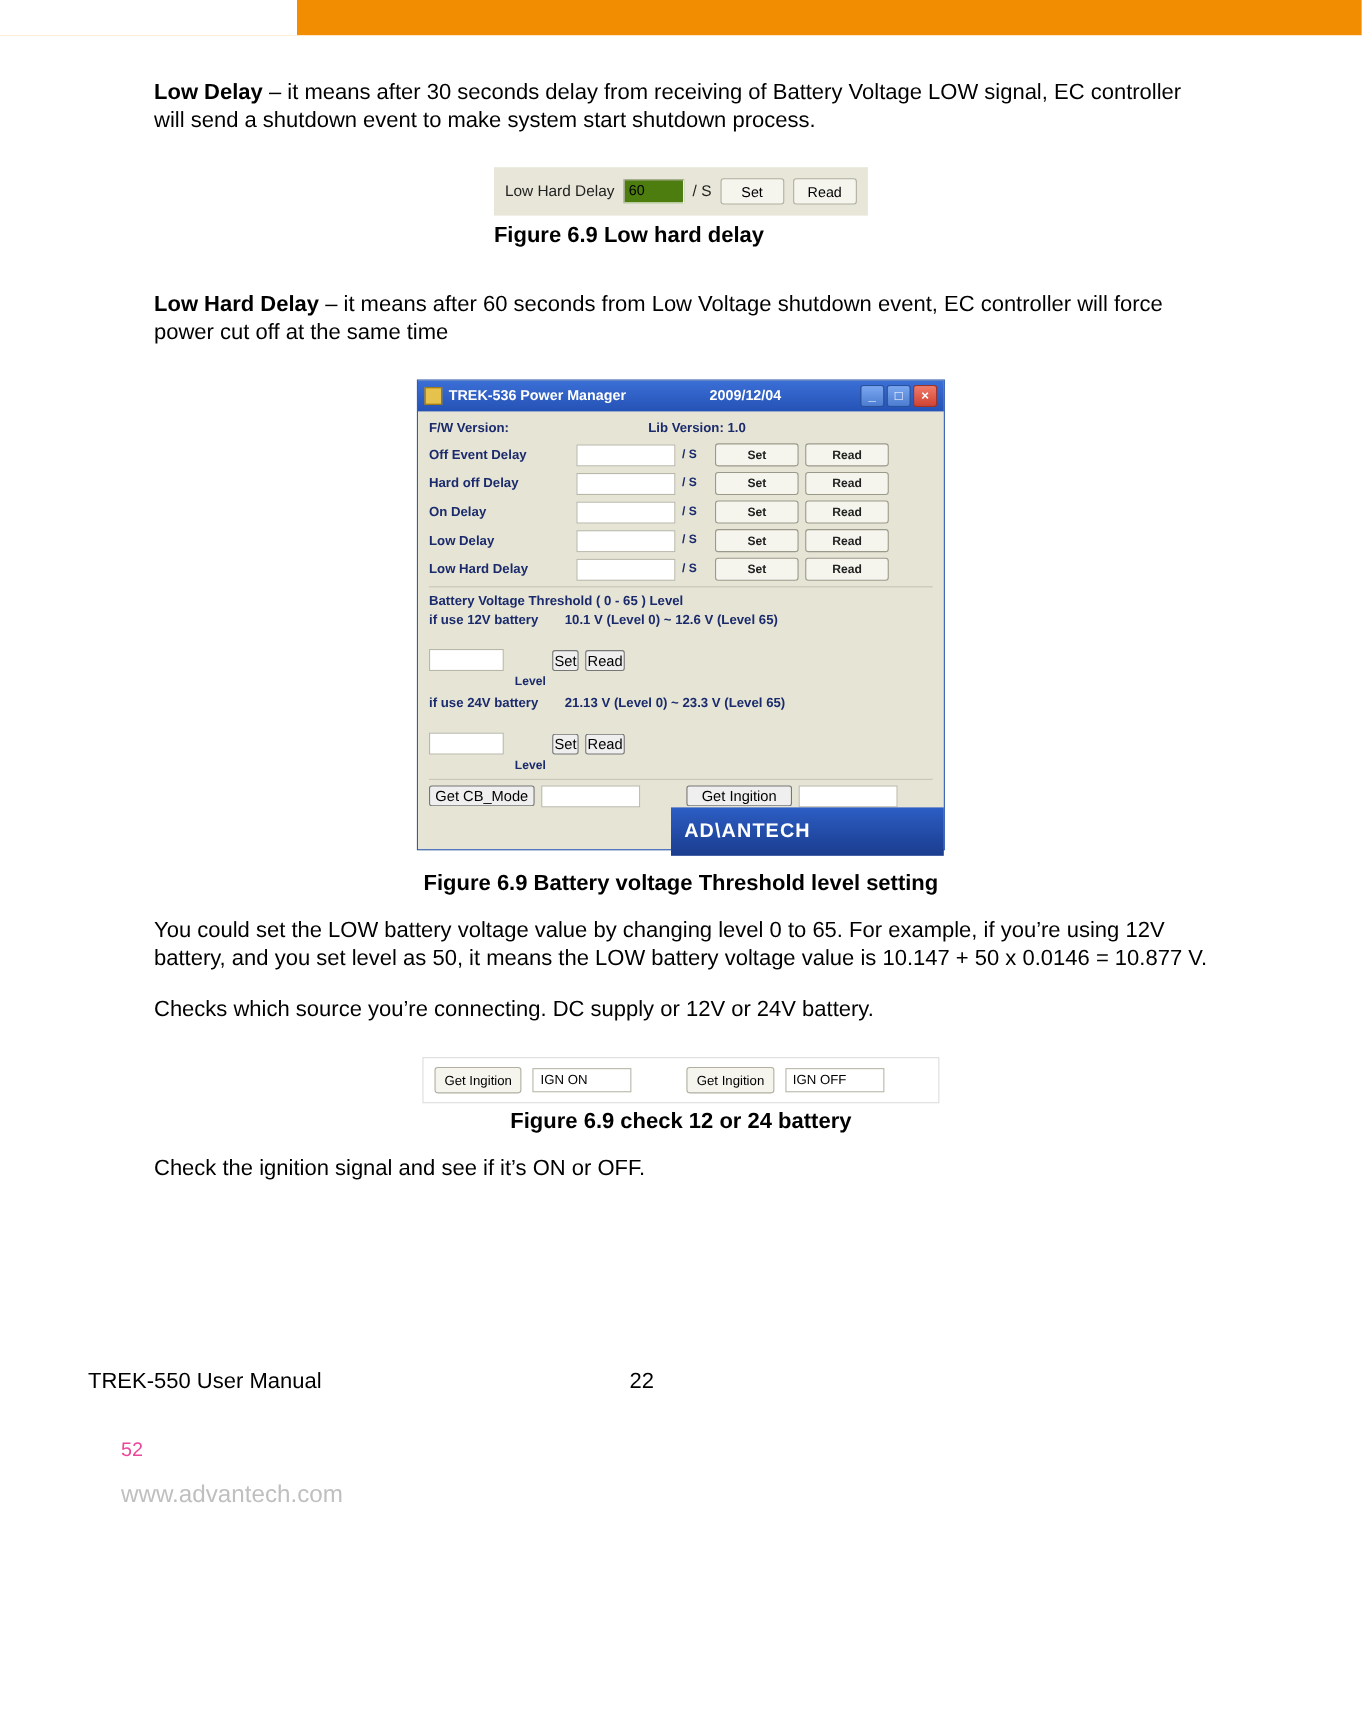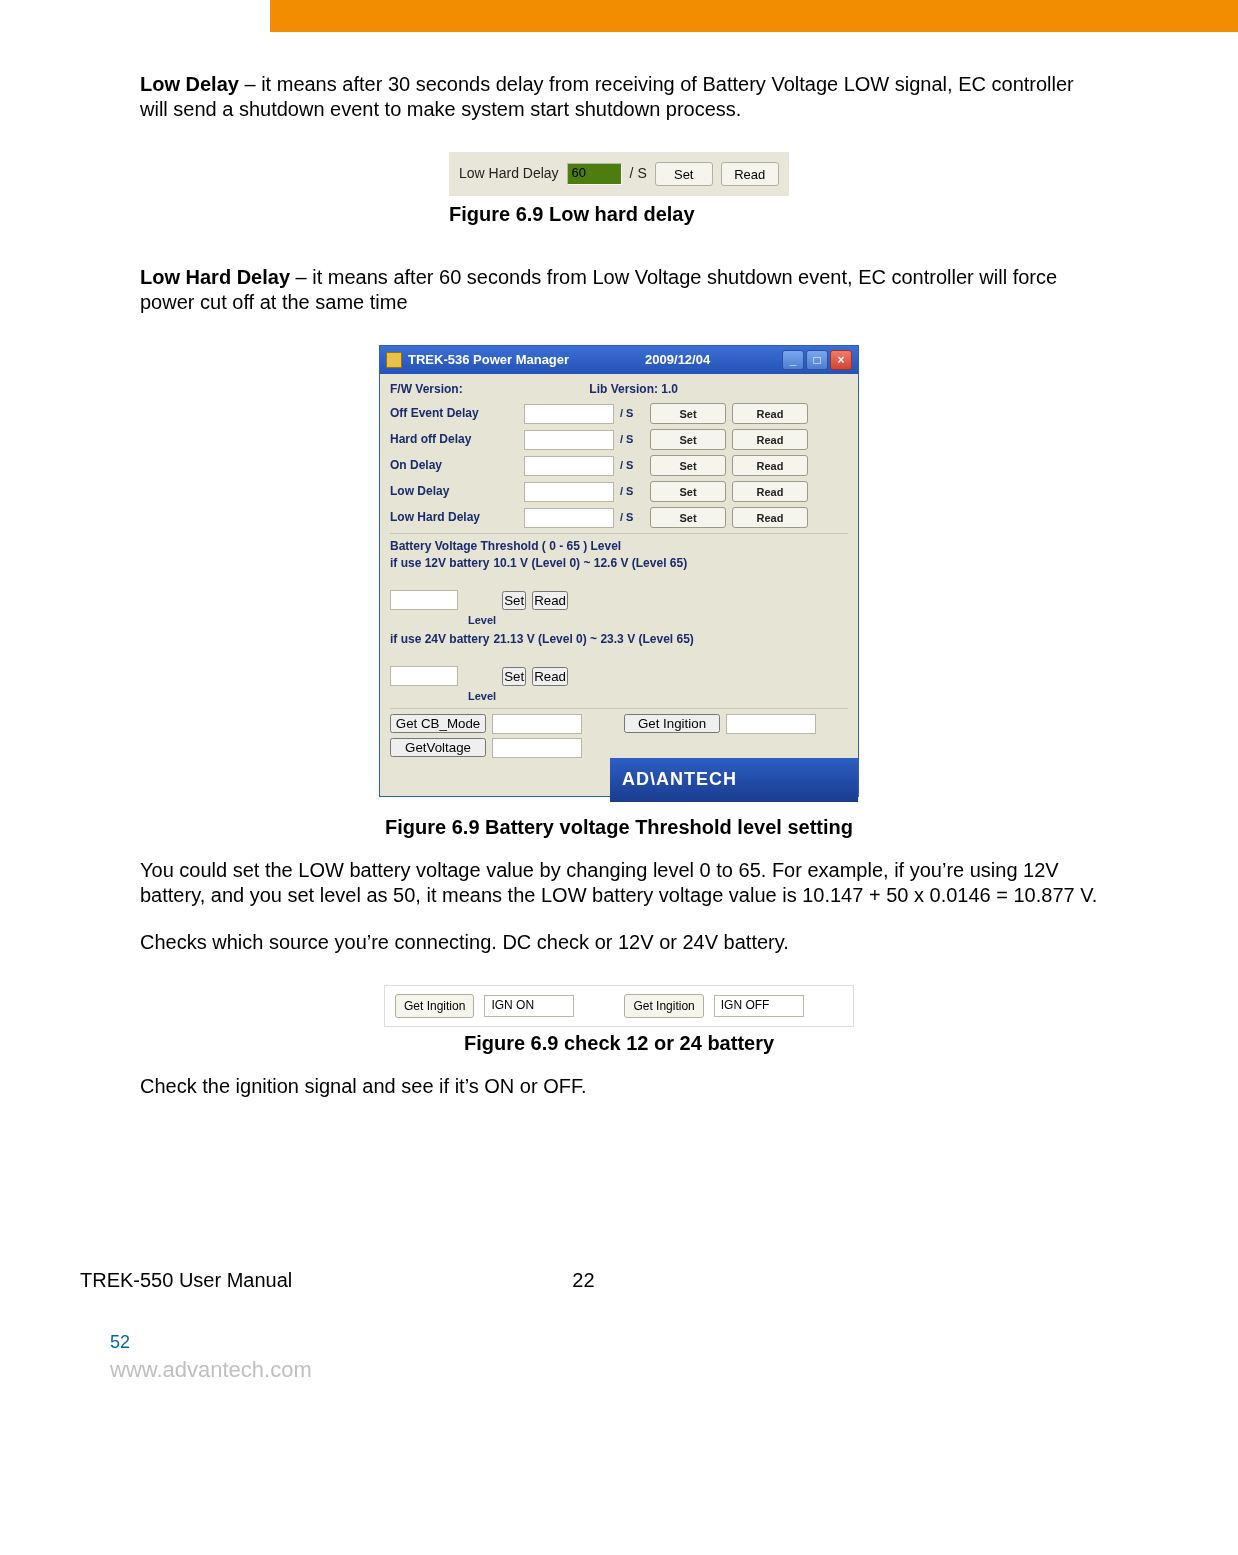--- a/index.html
+++ b/index.html
@@ -176,21 +176,21 @@
     font-size: 12px;
     font-weight: bold;
     color: #1A2A6C;
     margin-bottom: 2px;
   }
   .bvdesc {
     font-size: 12px;
     font-weight: bold;
     color: #1A2A6C;
     display: flex;
-    gap: 4px;
+    gap: 24px;
     margin-bottom: 2px;
   }
   .lvlrow {
     display: flex;
     align-items: center;
     margin-bottom: 4px;
     gap: 6px;
   }
   .lvlrow .lin {
     width: 68px; height: 20px; background:#fff; border:1px solid #B8B7A8;
@@ -264,21 +264,21 @@
     align-items: center;
     padding: 0 80px;
     margin-top: 120px;
     font-size: 20px;
   }
   .footer-row .pnum { margin-left: 280px;}
   .footer2 {
     padding: 40px 0 0 110px;
     font-size: 18px;
   }
-  .footer2 .pg { color:#0369a1; margin-bottom:4px;}
+  .footer2 .pg { color:#ec4899; margin-bottom:16px;}
   .footer2 .url { color:#BFBFBF; font-size: 22px;}
 </style>
 </head>
 <body>
 
 <div class="top-banner">
   <div class="white-box"></div>
 </div>
 
 <div class="content">
@@ -388,39 +388,35 @@
 
       <div class="sep"></div>
 
       <div class="bottom-btns">
         <button class="cbtn">Get CB_Mode</button>
         <div class="rdout"></div>
         <div style="width:30px"></div>
         <button class="cbtn">Get Ingition</button>
         <div class="rdout"></div>
       </div>
-      <div class="bottom-btns">
-        <button class="cbtn">GetVoltage</button>
-        <div class="rdout"></div>
-      </div>
       <div class="adv-logo">
         <div class="bar">AD\ANTECH</div>
       </div>
     </div>
   </div>
 
   <div class="center fig-caption">Figure 6.9 Battery voltage Threshold level setting</div>
 
   <div class="gap-md"></div>
 
   <p class="para">You could set the LOW battery voltage value by changing level 0 to 65. For example, if you’re using 12V battery, and you set level as 50, it means the LOW battery voltage value is 10.147 + 50 x 0.0146 = 10.877 V.</p>
 
   <div class="gap-sm"></div>
 
-  <p class="para">Checks which source you’re connecting. DC check or 12V or 24V battery.</p>
+  <p class="para">Checks which source you’re connecting. DC supply or 12V or 24V battery.</p>
 
   <div class="gap-md"></div>
 
   <div class="ss-ign">
     <button class="ign-btn">Get Ingition</button>
     <div class="ign-read">IGN ON</div>
     <div style="width:30px"></div>
     <button class="ign-btn">Get Ingition</button>
     <div class="ign-read">IGN OFF</div>
   </div>

